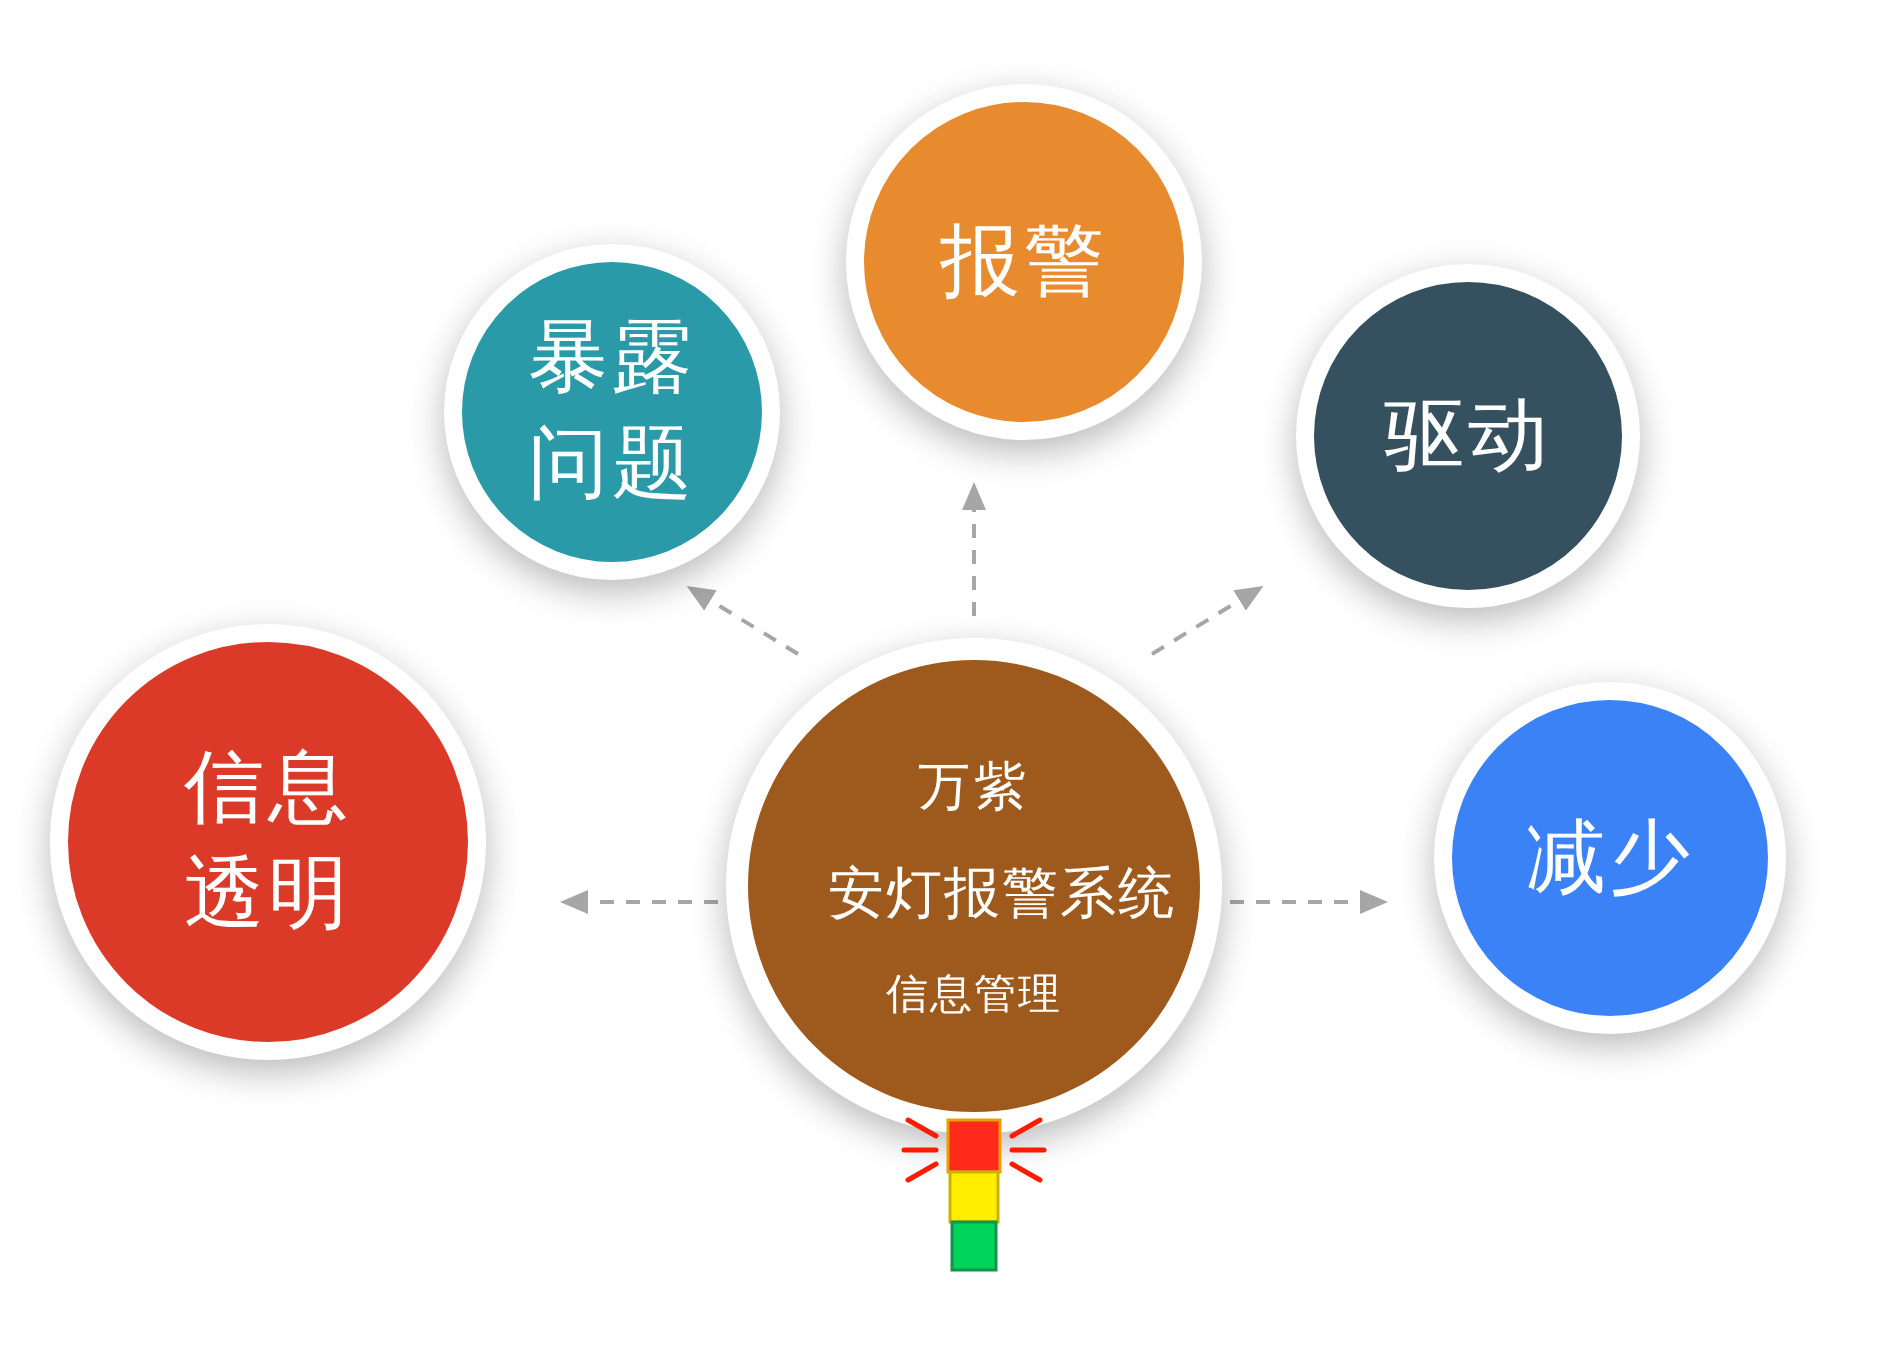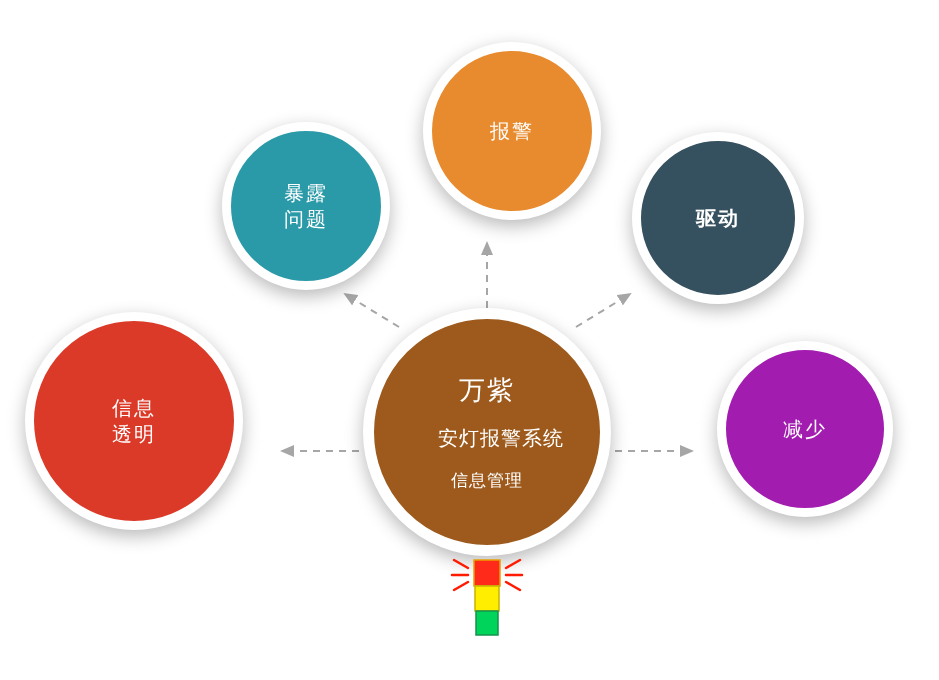--- a/index.html
+++ b/index.html
@@ -9,33 +9,33 @@
     font-family:"DejaVu Sans","Liberation Sans",sans-serif;
   }
   svg.arrows { position:absolute; left:0; top:0; width:939px; height:680px; }
   .node {
     position:absolute; box-sizing:border-box; border-radius:50%;
     border:9px solid #ffffff;
     box-shadow:0 6px 18px rgba(0,0,0,0.28);
     display:flex; align-items:center; justify-content:center;
     color:#ffffff;
   }
-  .node .label { font-size:20px; line-height:1.32; letter-spacing:2px; }
+  .node .label { font-size:40px; line-height:1.32; letter-spacing:2px; }
   .node-red    { left:25px;  top:312px; width:218px; height:218px; }
   .node-teal   { left:222px; top:122px; width:168px; height:168px; }
   .node-orange { left:423px; top:42px;  width:178px; height:178px; }
-  .node-dark   { left:632px; top:132px; width:172px; height:172px;font-weight:bold; }
+  .node-dark   { left:648px; top:132px; width:172px; height:172px; }
   .node-blue   { left:717px; top:341px; width:176px; height:176px; }
   .node-center {
-    left:363px; top:308px; width:248px; height:248px; border-width:11px;
+    left:363px; top:319px; width:248px; height:248px; border-width:11px;
     flex-direction:column; gap:17px; 
   }
   .center-l1 { font-size:26px; letter-spacing:2px; }
-  .center-l2 { font-size:20px; letter-spacing:1px;margin-left:28px; }
-  .center-l3 { font-size:17px; letter-spacing:1px; }
+  .center-l2 { font-size:28px; letter-spacing:1px;margin-left:28px; }
+  .center-l3 { font-size:21px; letter-spacing:1px; }
   svg.traffic { position:absolute; left:442px; top:548px; }
 </style>
 </head>
 <body>
 
 <div class="canvas">
 
   <svg class="arrows" viewBox="0 0 939 680">
     <defs>
       <marker id="ah" markerWidth="14" markerHeight="12" refX="12" refY="6" orient="auto" markerUnits="userSpaceOnUse">
@@ -68,21 +68,21 @@
       <div>报警</div>
     </div>
   </div>
 
   <div class="node node-dark" style="background-color: rgb(53, 80, 94);">
     <div class="label">
       <div>驱动</div>
     </div>
   </div>
 
-  <div class="node node-blue" style="background-color: #a21caf;">
+  <div class="node node-blue" style="background-color: #3b82f6;">
     <div class="label">
       <div>减少</div>
     </div>
   </div>
 
   <div class="node node-center" style="background-color: rgb(157, 90, 28);">
     <div class="center-l1">万紫</div>
     <div class="center-l2">安灯报警系统</div>
     <div class="center-l3">信息管理</div>
   </div>

